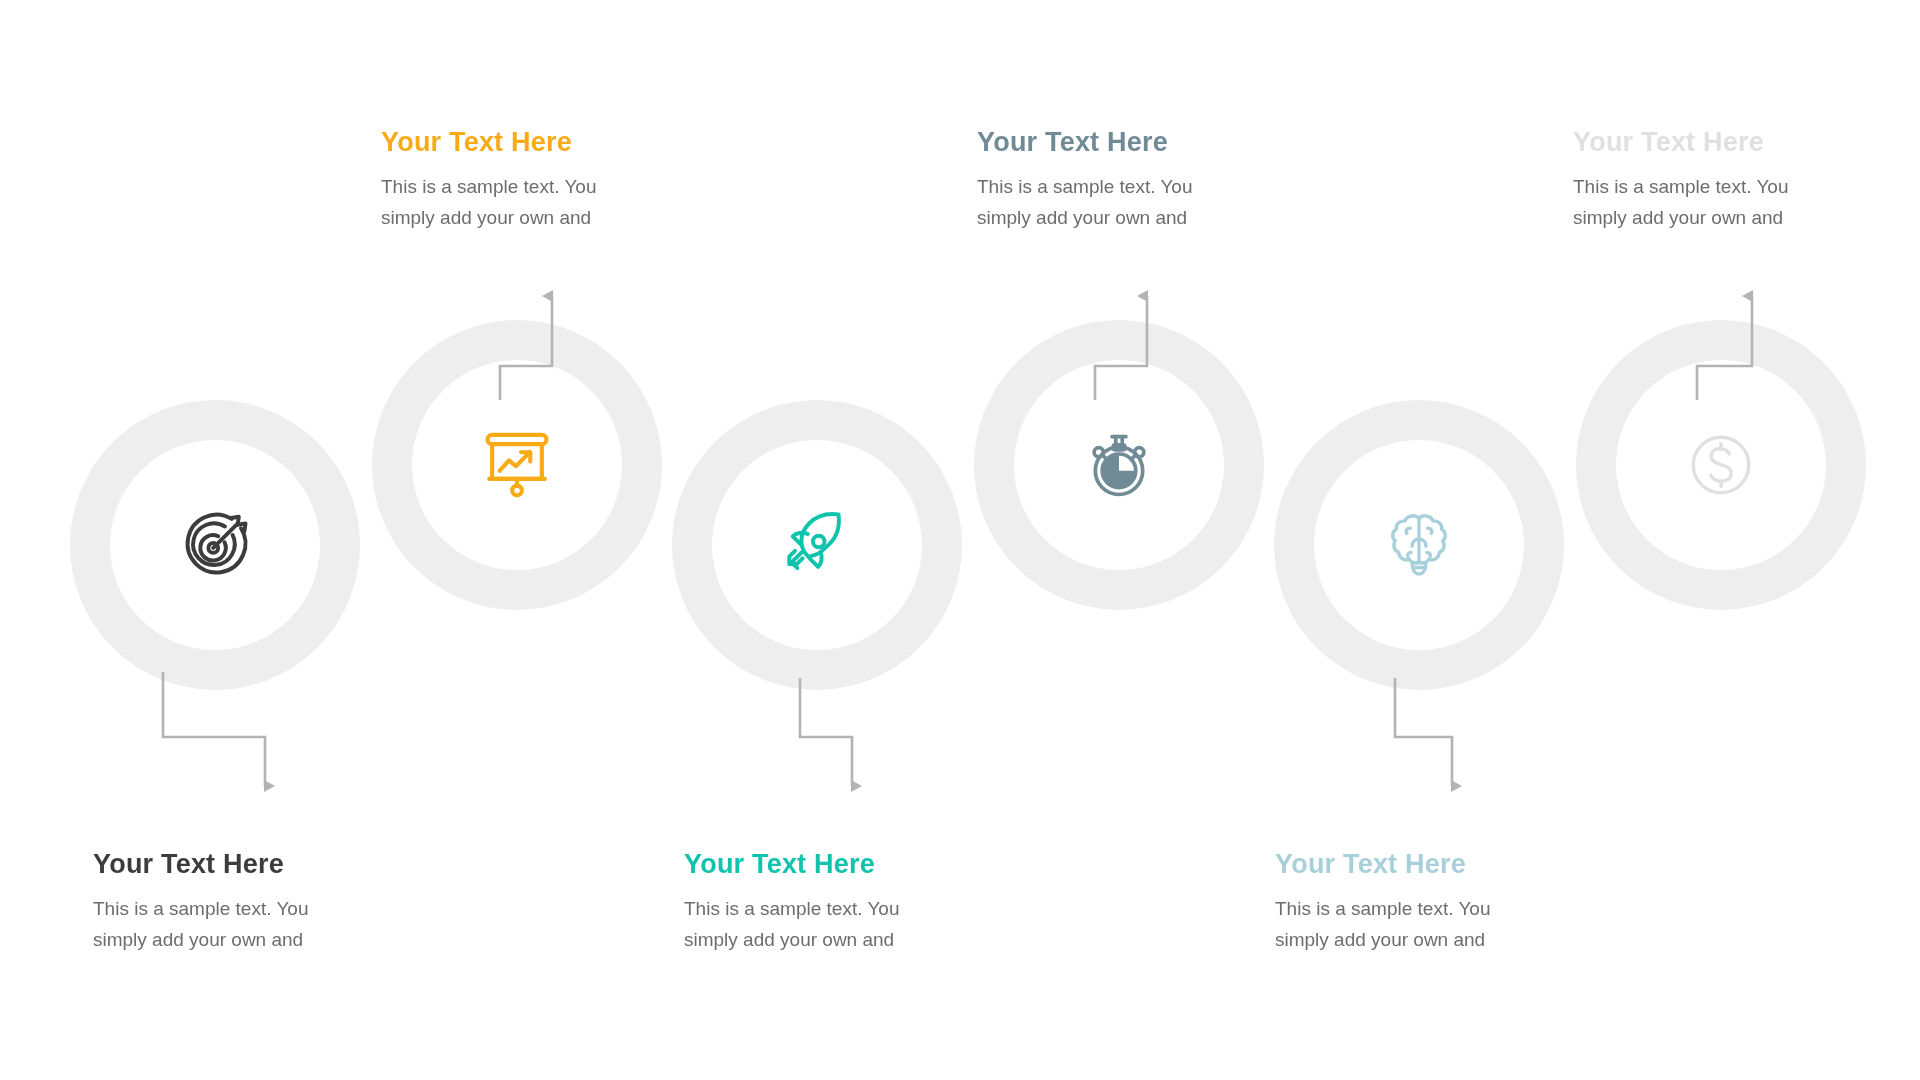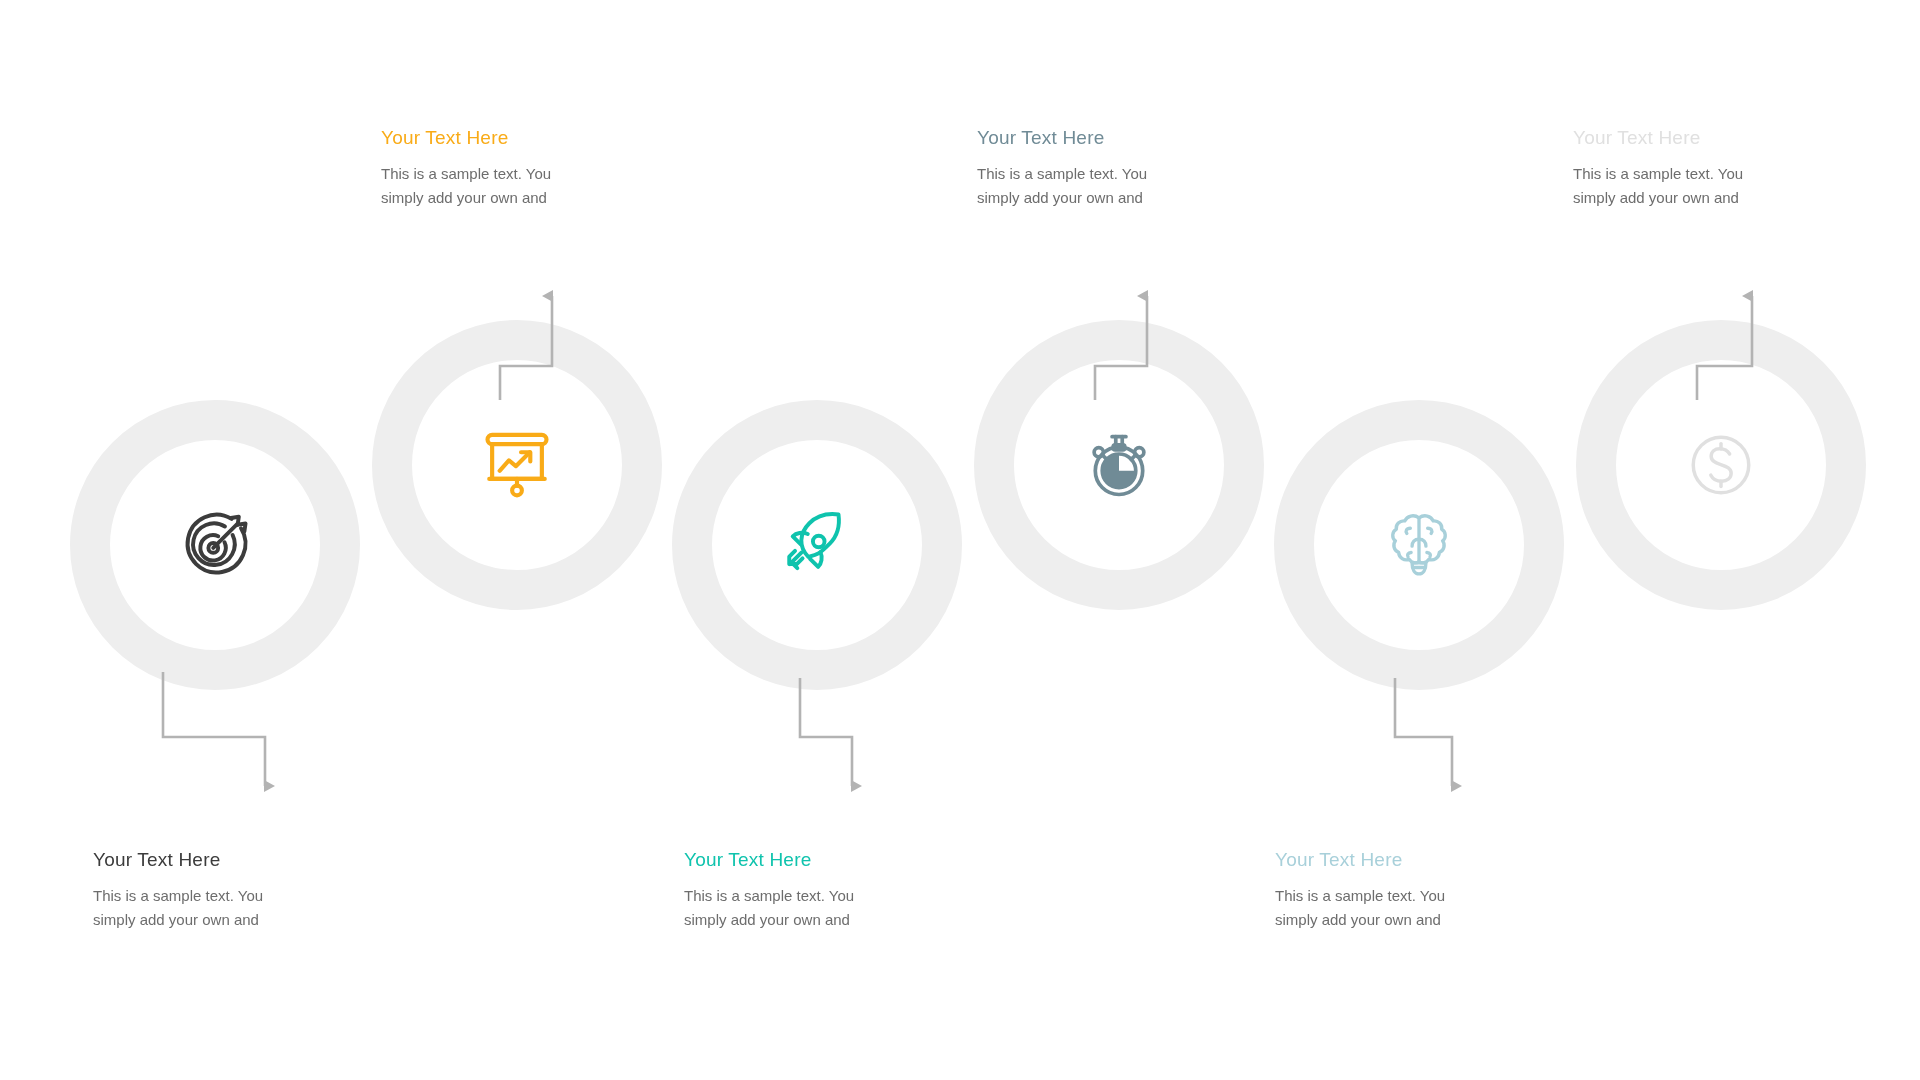--- a/index.html
+++ b/index.html
@@ -18,25 +18,25 @@
   .icon-slot{
     position:absolute;width:120px;height:120px;
     margin-left:-60px;margin-top:-60px;
     display:flex;align-items:center;justify-content:center;
   }
   .icon-slot svg{width:74px;height:74px;display:block;overflow:visible;}
 
   
   .text-block{position:absolute;width:300px;}
   .tb-title{
-    font-size:19px;font-weight:normal;line-height:1.25;
+    font-size:27px;font-weight:bold;line-height:1.25;
     letter-spacing:.2px;margin:0 0 12px 0;white-space:nowrap;
   }
   .tb-body{
-    font-size:15px;line-height:1.62;color:#6d6d6d;
+    font-size:19px;line-height:1.62;color:#6d6d6d;
     margin:0;font-weight:normal;
   }
   .tb-body span{display:block;}
 </style>
 </head>
 <body>
 
 <div id="stage">
 
   <svg id="chain" viewBox="0 0 1920 1080">

